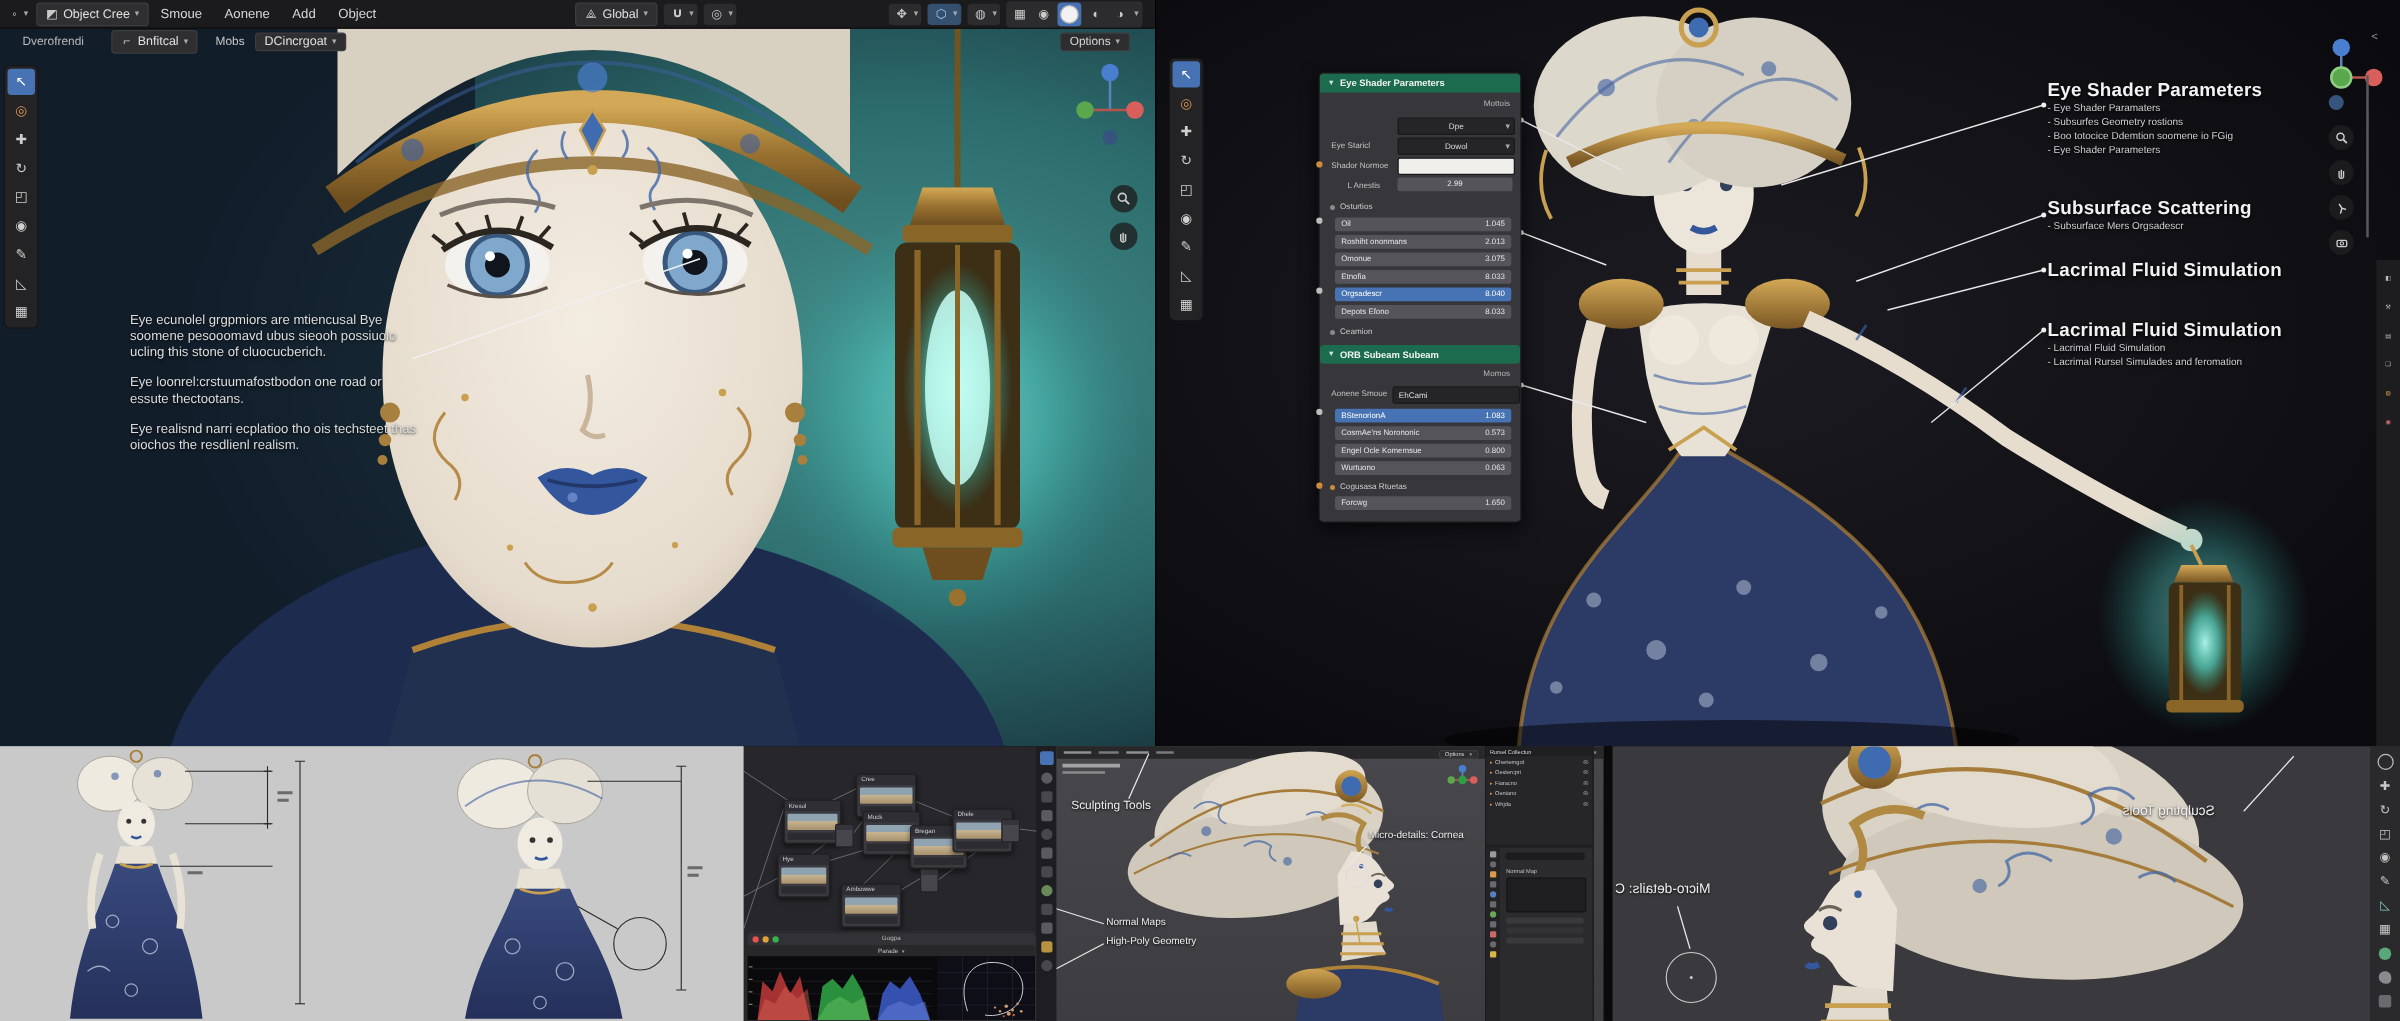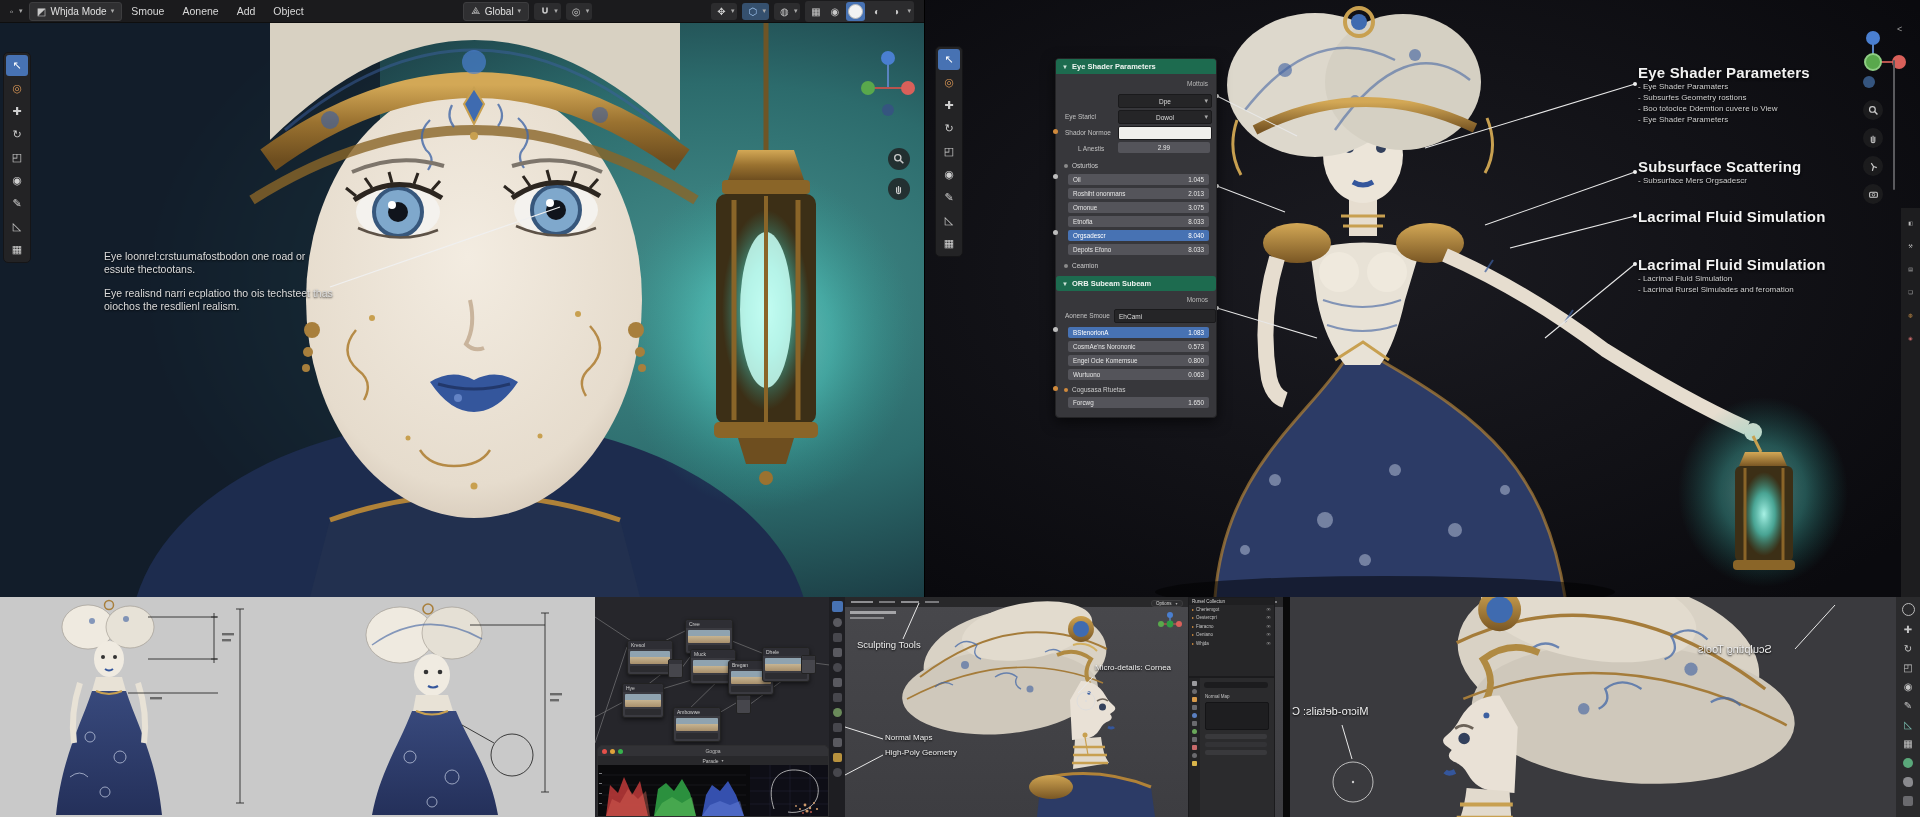--- a/index.html
+++ b/index.html
@@ -204,21 +204,21 @@
       </g>
 
       <line x1="330" y1="287" x2="560" y2="207" class="thinline"></line>
     </svg>
 
     <div class="abs menubar" style="left:0;top:0;width:924px;height:22px;">
       <span class="ic" style="margin-left:4px;">◦</span>
       <span class="caret">▾</span>
       <span class="pill" style="margin-left:6px;">
         <span class="ic" style="width:10px;">◩</span>
-        <span>Whjda Mode</span>
+        <span>Object Cree</span>
           <span class="caret">▾</span>
       </span>
       <span class="menu-item">Smoue</span>
       <span class="menu-item">Aonene</span>
       <span class="menu-item">Add</span>
       <span class="menu-item">Object</span>
       <span class="pill" style="margin-left:150px;">
         <span class="ic" style="width:10px;">⟁</span>
         <span>Global</span>
           <span class="caret">▾</span>
@@ -253,20 +253,38 @@
         <span class="ic">◉</span>
         <span class="shade-active">
           <span class="shade-ic" style="background:#f2f2f2;"></span>
         </span>
         <span class="ic">◐</span>
         <span class="ic">◑</span>
         <span class="caret">▾</span>
       </span>
     </div>
 
+    <div class="abs" style="left:0;top:22px;width:924px;height:22px;display:flex;align-items:center;font-size:9.5px;">
+      <span style="margin-left:18px;color:#b9b9b9;">Dverofrendi</span>
+      <span class="pill" style="margin-left:22px;">
+        <span class="ic" style="width:9px;">⌐</span>
+        <span>Bnfitcal</span>
+          <span class="caret">▾</span>
+      </span>
+      <span style="margin-left:14px;color:#c5c5c5;">Mobs</span>
+      <span class="pill" style="margin-left:8px;">
+        <span>DCincrgoat</span>
+          <span class="caret">▾</span>
+      </span>
+      <span style="flex:1"></span>
+      <span class="options-pill" style="margin-right:20px;">
+        <span>Options</span>
+          <span class="caret">▾</span>
+      </span>
+    </div>
 
     <div class="abs toolcol" style="left:3px;top:52px;">
       <div class="toolbtn active">↖</div>
       <div class="toolbtn orange">◎</div>
       <div class="toolbtn">✚</div>
       <div class="toolbtn">↻</div>
       <div class="toolbtn">◰</div>
       <div class="toolbtn">◉</div>
       <div class="toolbtn">✎</div>
       <div class="toolbtn">◺</div>
@@ -287,20 +305,21 @@
         <line x1="6" y1="6" x2="8.6" y2="8.6" stroke="#ccc" stroke-width="1.3"></line>
         </svg>
     </div>
     <div class="abs" style="left:888px;top:178px;width:22px;height:22px;border-radius:50%;background:#1f1f21cc;display:flex;align-items:center;justify-content:center;">
       <svg width="12" height="12" viewBox="0 0 10 10">
         <path d="M3 8 V3.5 M4.6 8 V2.6 M6.2 8 V3.5 M3 8 q1.6 1.6 3.2 0" stroke="#ccc" stroke-width="1" fill="none"></path>
         </svg>
     </div>
 
     <div class="abs vo-text" style="left:104px;top:250px;width:232px;">
+      <p>Eye ecunolel grgpmiors are mtiencusal Bye soomene pesooomavd ubus sieooh possiuolo ucling this stone of cluocucberich.</p>
       <p>Eye loonrel:crstuumafostbodon one road or essute thectootans.</p>
       <p>Eye realisnd narri ecplatioo tho ois techsteet thas oiochos the resdlienl realism.</p>
     </div>
   </div>
 
   <div class="abs" id="vpR" style="left:925px;top:0;width:995px;height:597px;overflow:hidden;background:#0c0c10;">
 
     <svg class="abs" width="995" height="597" viewBox="0 0 995 597" style="left:0;top:0;">
       <defs>
         <radialGradient id="rv-bg" cx="45%" cy="45%" r="70%">
@@ -509,21 +528,21 @@
         <span class="sock" style="left:-3px;top:253px;background:#bdbdbd;"></span>
         <span class="sock" style="left:-3px;top:312px;background:#d08a3c;"></span>
       </div>
     </div>
 
     <div class="abs" style="left:713px;top:58px;width:215px;">
       <div class="abs" style="left:0;top:6px;">
         <div class="anno-h">Eye Shader Parameters</div>
         <div class="anno-b">Eye Shader Paramaters</div>
         <div class="anno-b">Subsurfes Geometry rostions</div>
-        <div class="anno-b">Boo totocice Ddemtion cuvere io View</div>
+        <div class="anno-b">Boo totocice Ddemtion soomene io FGig</div>
         <div class="anno-b">Eye Shader Parameters</div>
       </div>
       <div class="abs" style="left:0;top:100px;">
         <div class="anno-h">Subsurface Scattering</div>
         <div class="anno-b">Subsurface Mers Orgsadescr</div>
       </div>
       <div class="abs" style="left:0;top:150px;">
         <div class="anno-h">Lacrimal Fluid Simulation</div>
       </div>
       <div class="abs" style="left:0;top:198px;">

